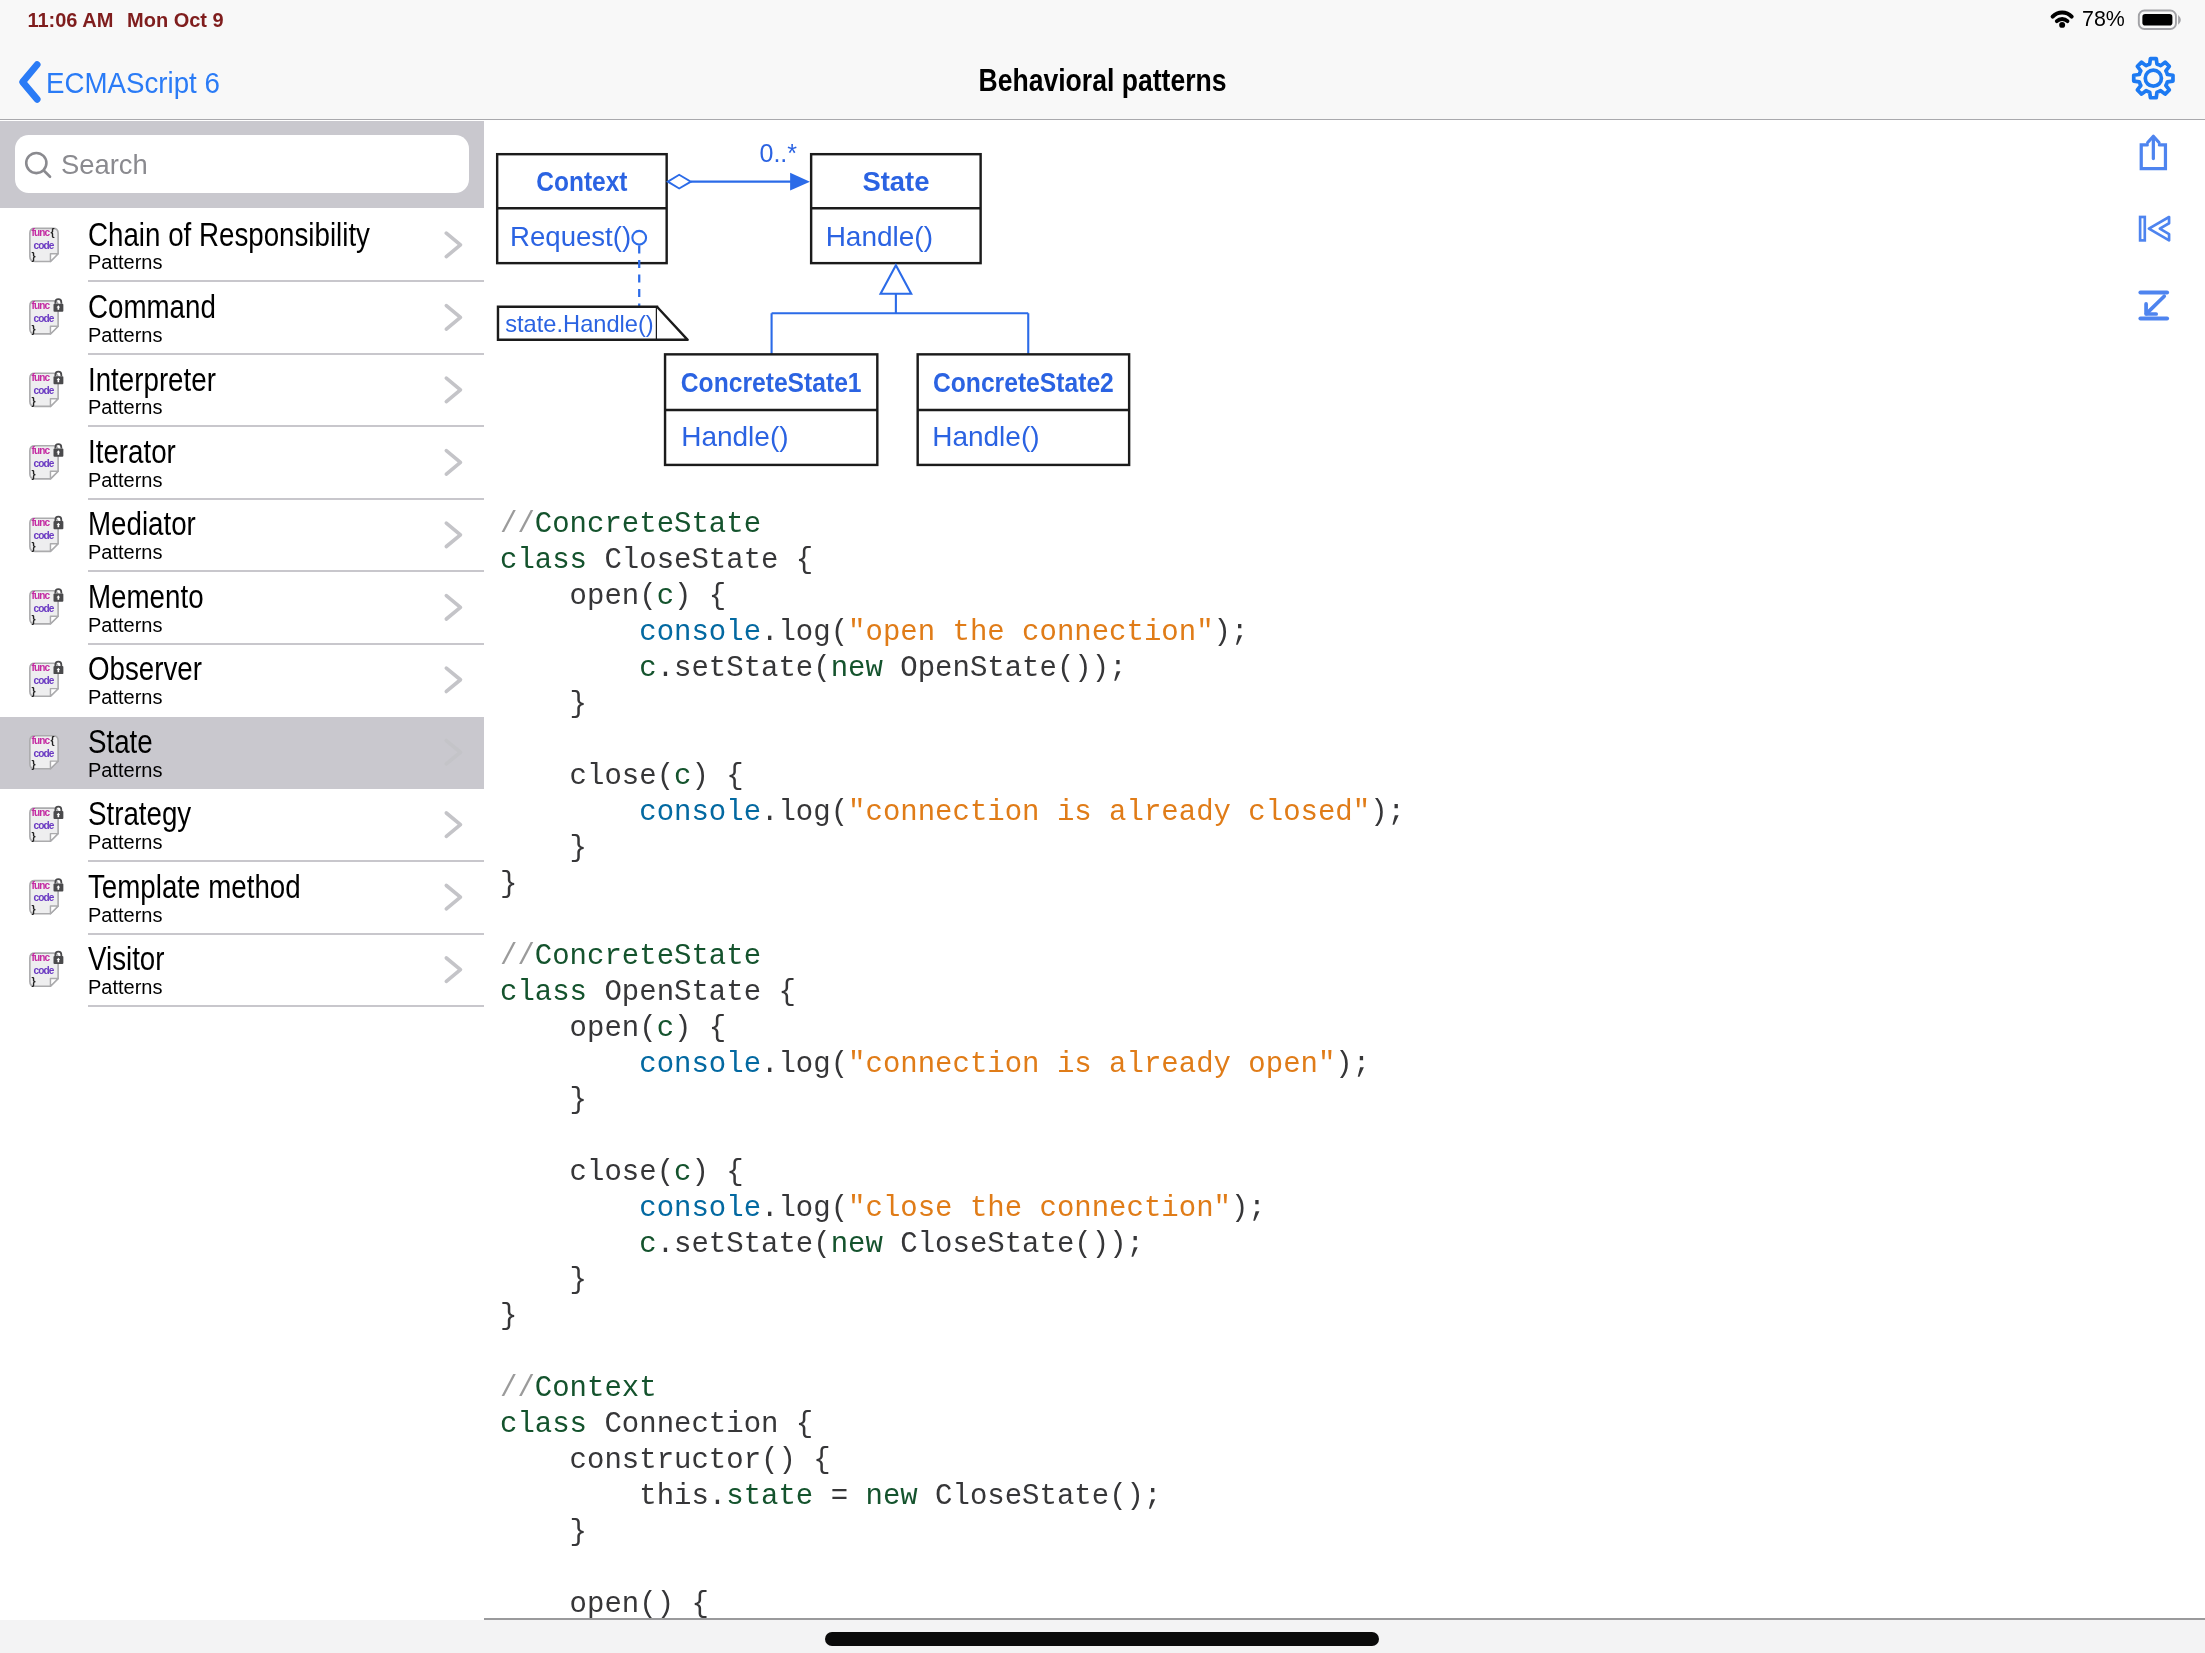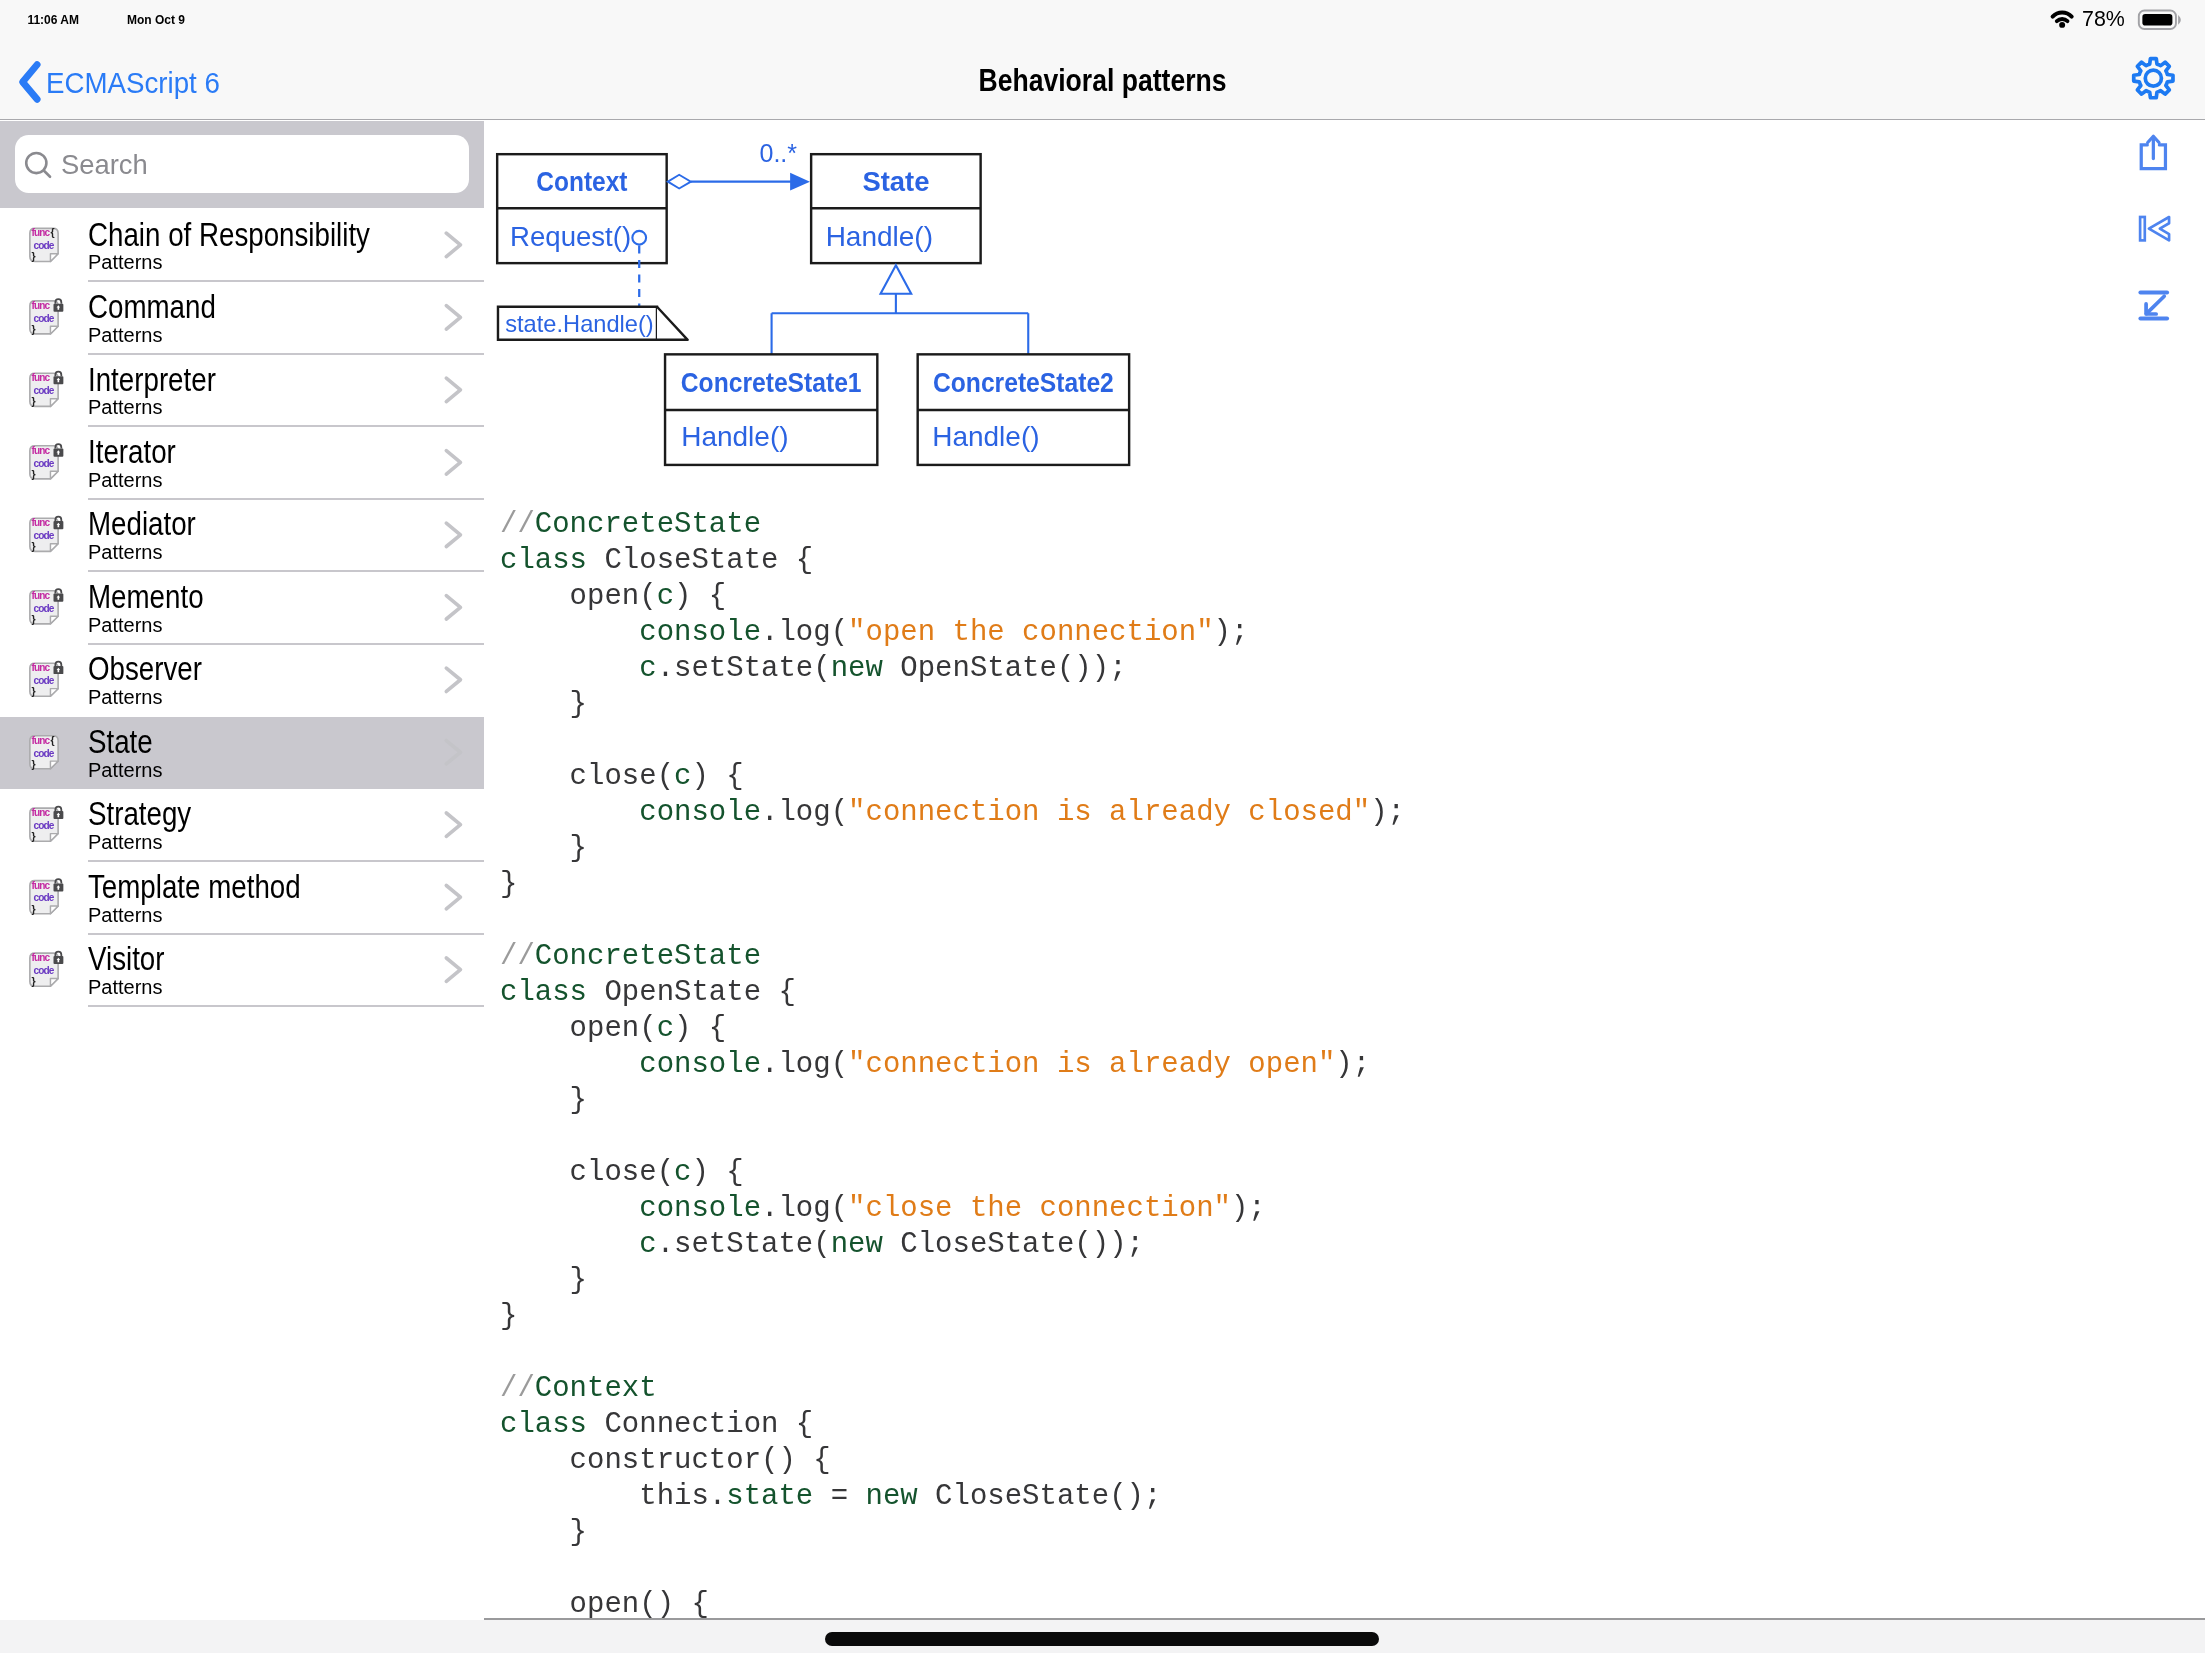--- a/index.html
+++ b/index.html
@@ -1,34 +1,34 @@
 <!DOCTYPE html>
 <html style="font-size:13px"><head><meta charset="utf-8">
 <style>
 html,body{margin:0;padding:0;width:2205px;height:1653px;overflow:hidden;background:#fff;
  font-family:"Liberation Sans",sans-serif;-webkit-font-smoothing:antialiased;}
 .abs{position:absolute;}
 #topbar{left:0;top:0;width:2205px;height:119px;background:#f8f8f8;border-bottom:1.6px solid #a9a9ad;}
-.sbtxt{font-size:12px;font-weight:600;color:#000000;top:8px;line-height:24px;}
+.sbtxt{font-size:20px;font-weight:600;color:#7f1d1d;top:8px;line-height:24px;}
 #pct{font-size:21.4px;font-weight:400;color:#000;left:2082px;top:7.3px;line-height:24px;}
 #back{color:#2a7bf6;font-size:29px;left:46px;top:67px;line-height:32px;transform:scaleX(.955);transform-origin:0 0;}
 #navtitle{left:807px;top:62px;width:591px;text-align:center;font-size:32px;font-weight:700;color:#000;line-height:36px;transform:scaleX(.83);}
 #band{left:0;top:121px;width:484px;height:87px;background:#c9c8ce;}
 #sfield{left:15.3px;top:135px;width:454px;height:58px;background:#fff;border-radius:13.7px;}
 #stext{left:61px;top:150px;font-size:27.4px;color:#8a8a8f;line-height:29px;}
 #hilite{left:0;top:717px;width:484px;height:72px;background:#c9c8ce;}
 .sep{position:absolute;left:88px;width:396px;height:1.6px;background:#c8c7cc;}
 .rt{position:absolute;left:88px;font-size:33px;color:#000;line-height:34px;transform:scaleX(.84);transform-origin:0 0;white-space:pre;}
 .rs{position:absolute;left:88px;font-size:20px;color:#000;line-height:22.6px;}
 #botband{left:0;top:1620px;width:2205px;height:33px;background:#f3f3f4;}
 #botline{left:484px;top:1618px;width:1721px;height:1.6px;background:#9a9a9c;}
 #pill{left:825px;top:1632px;width:554px;height:13.7px;border-radius:7.3px;background:#0a0a0a;}
 #code{left:500px;top:507px;margin:0;font-family:"Liberation Mono",monospace;font-size:29px;line-height:36px;color:#363638;}
 #code .t{color:#14532d;}
-#code .b{color:#14532d;}
+#code .b{color:#0369a1;}
 #code .o{color:#e07c18;}
 #code .g{color:#9b9b9b;}
 svg{position:absolute;left:0;top:0;}
 </style></head>
 <body>
 <div class="abs" id="topbar"></div>
 <div class="abs sbtxt" style="left:27.4px;">11:06 AM</div>
 <div class="abs sbtxt" style="left:127px;">Mon Oct 9</div>
 <div class="abs" id="pct">78%</div>
 <div class="abs" id="back">ECMAScript 6</div>

